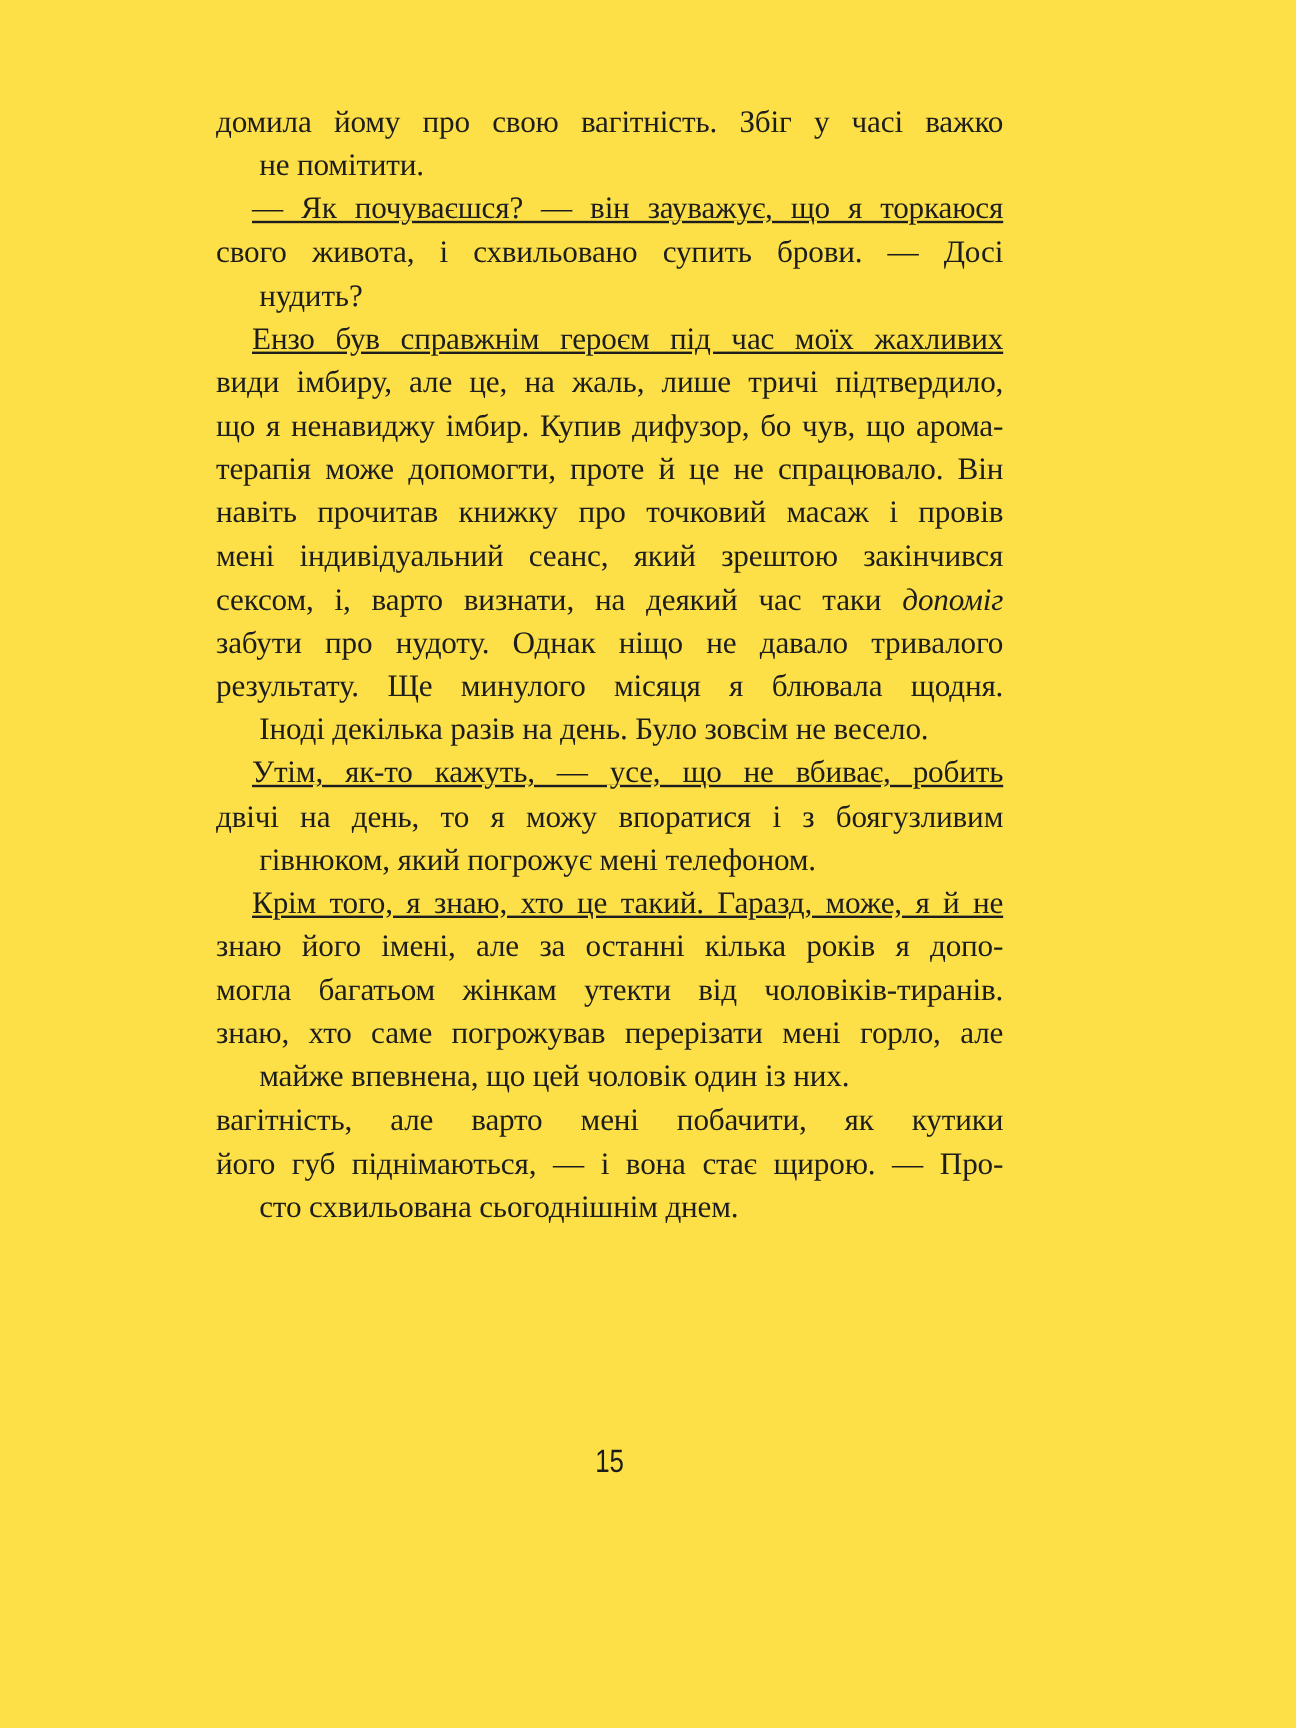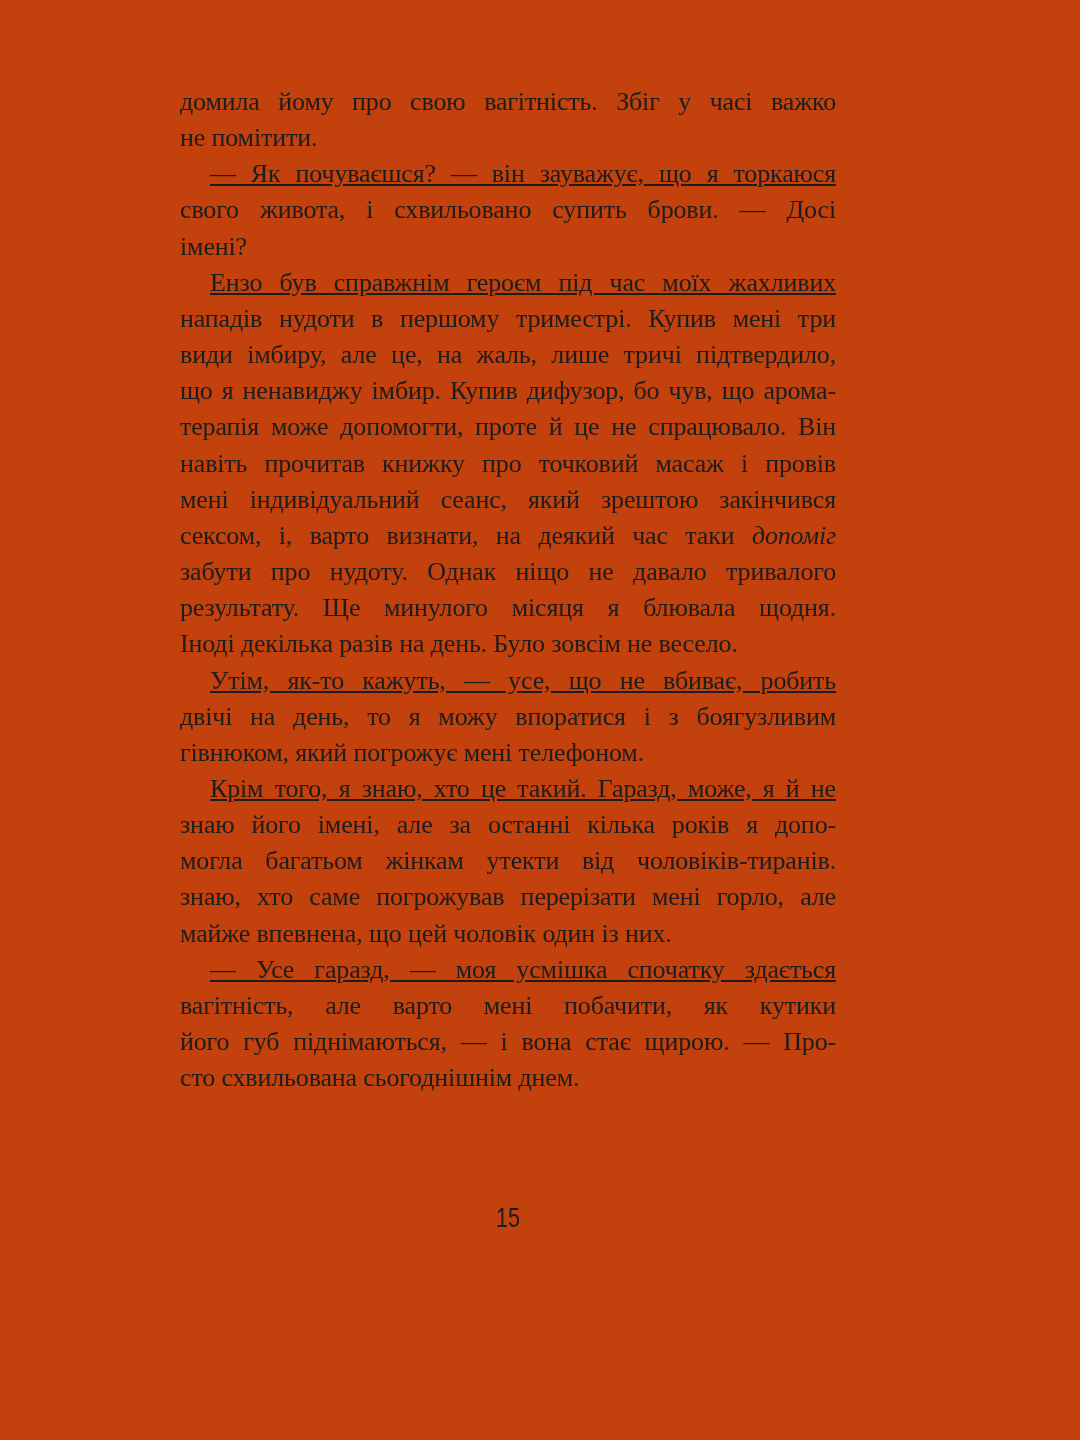--- a/index.html
+++ b/index.html
@@ -8,21 +8,21 @@
     width: 1080px;
     height: 1440px;
     position: relative;
     background: #ffffff;
     font-family: "Liberation Serif", serif;
     overflow: hidden;
   }
   .page {
     position: absolute;
     inset: 0;
-    background: #c2410c;
+    background: #fde047;
   }
   .text-block {
     position: absolute;
     left: 180px;
     top: 84px;
     width: 656px;
   }
   .para {
     margin: 0;
     padding: 0;
@@ -31,20 +31,21 @@
     display: block;
     font-size: 26px;
     line-height: 36.15px;
     letter-spacing: -0.15px;
     color: #1d1d1d;
     text-align: justify;
     text-align-last: justify;
   }
   .line.last {
     text-align-last: left;
+    margin-left: 36px;
   }
   .line.first-indent {
     padding-left: 30px;
     text-decoration: underline;
   }
   .line em {
     font-style: italic;
     margin-top: 32px;
   }
   .page-number {
@@ -65,25 +66,24 @@
 
 <div class="page">
   <main class="text-block">
       <p class="para">
         <span class="line">домила йому про свою вагітність. Збіг у часі важко</span>
         <span class="line last">не помітити.</span>
       </p>
       <p class="para">
         <span class="line first-indent">— Як почуваєшся? — він зауважує, що я торкаюся</span>
         <span class="line">свого живота, і схвильовано супить брови. — Досі</span>
-        <span class="line last">імені?</span>
+        <span class="line last">нудить?</span>
       </p>
       <p class="para">
         <span class="line first-indent">Ензо був справжнім героєм під час моїх жахливих</span>
-        <span class="line">нападів нудоти в першому триместрі. Купив мені три</span>
         <span class="line">види імбиру, але це, на жаль, лише тричі підтвердило,</span>
         <span class="line">що я ненавиджу імбир. Купив дифузор, бо чув, що арома-</span>
         <span class="line">терапія може допомогти, проте й це не спрацювало. Він</span>
         <span class="line">навіть прочитав книжку про точковий масаж і провів</span>
         <span class="line">мені індивідуальний сеанс, який зрештою закінчився</span>
         <span class="line">сексом, і, варто визнати, на деякий час таки <em>допоміг</em></span>
         <span class="line">забути про нудоту. Однак ніщо не давало тривалого</span>
         <span class="line">результату. Ще минулого місяця я блювала щодня.</span>
         <span class="line last">Іноді декілька разів на день. Було зовсім не весело.</span>
       </p>
@@ -93,20 +93,19 @@
         <span class="line last">гівнюком, який погрожує мені телефоном.</span>
       </p>
       <p class="para">
         <span class="line first-indent">Крім того, я знаю, хто це такий. Гаразд, може, я й не</span>
         <span class="line">знаю його імені, але за останні кілька років я допо-</span>
         <span class="line">могла багатьом жінкам утекти від чоловіків-тиранів.</span>
         <span class="line">знаю, хто саме погрожував перерізати мені горло, але</span>
         <span class="line last">майже впевнена, що цей чоловік один із них.</span>
       </p>
       <p class="para">
-        <span class="line first-indent">— Усе гаразд, — моя усмішка спочатку здається</span>
         <span class="line">вагітність, але варто мені побачити, як кутики</span>
         <span class="line">його губ піднімаються, — і вона стає щирою. — Про-</span>
         <span class="line last">сто схвильована сьогоднішнім днем.</span>
       </p>
     </main>
   <div class="page-number">15</div>
 </div>
 
 </body></html>

